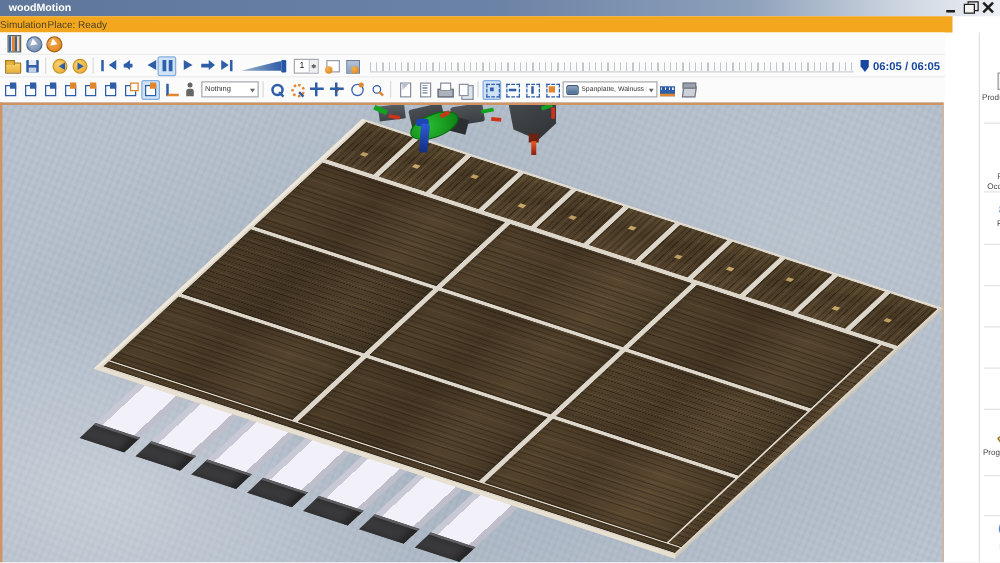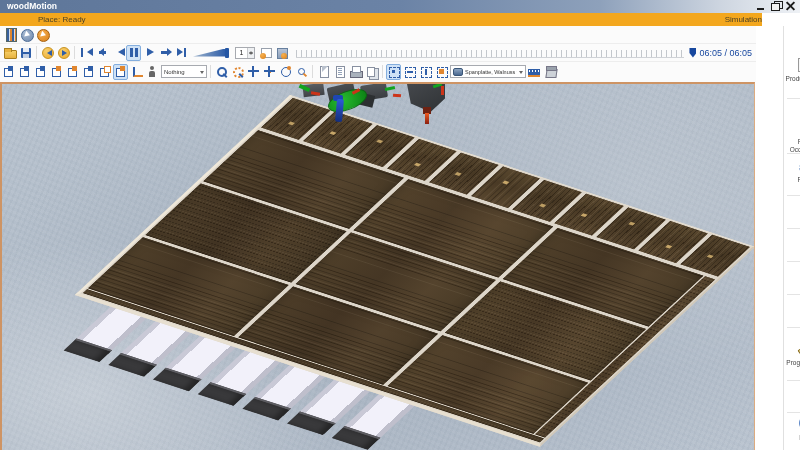--- a/index.html
+++ b/index.html
@@ -17,21 +17,21 @@
   .wc-min::before{left:3px;bottom:2px;width:7px;height:2px;background:#1d1d1d;}
   .wc-res::before{left:2px;bottom:1px;width:7px;height:6px;border:1px solid #1d1d1d;background:#f4f4f4;z-index:1;}
   .wc-res::after{left:5px;top:0;width:7px;height:6px;border:1px solid #1d1d1d;}
   .wc-cls::before{left:1px;top:4px;width:11px;height:2px;background:#1d1d1d;transform:rotate(45deg);}
   .wc-cls::after{left:1px;top:4px;width:11px;height:2px;background:#1d1d1d;transform:rotate(-45deg);}
 
   
   .statusbar{position:absolute;top:13px;left:0;width:762px;height:13px;background:var(--accent,#F3A71E);
     font-size:8px;color:#4c4226;line-height:13px;}
   .st-status{position:absolute;left:38px;top:0;}
-  .st-mode{position:absolute;left:0;right:0;top:0;text-align:right;}
+  .st-mode{position:absolute;left:0;right:0;top:0;text-align:left;}
 
   
   .toolbars{position:absolute;top:26px;left:0;width:756px;height:56px;background:#fbfbfb;}
   .trow{display:flex;align-items:center;}
   .trow1{height:18px;padding-left:3px;gap:3px;border-bottom:1px solid #ededed;}
   .trow2{height:18px;padding-left:2px;gap:1px;border-bottom:1px solid #ededed;}
   .trow3{height:19px;padding-left:1px;gap:1px;}
   .tgroup{display:flex;align-items:center;gap:1px;}
   .tbtn{width:15px;height:16px;display:flex;align-items:center;justify-content:center;
         border:1px solid transparent;border-radius:2px;cursor:pointer;flex:0 0 auto;}
@@ -147,21 +147,21 @@
   .dd .caret{width:0;height:0;border:2.5px solid transparent;border-top:3.5px solid #666;margin-top:3px;}
   .dd-nothing{width:46px;}
   .dd-material{width:76px;font-size:5.5px;}
   .dd-label{flex:1;white-space:nowrap;overflow:hidden;}
   .mat-chip{width:10px;height:8px;border-radius:2px;background:linear-gradient(#8fa6c2,#4a6890);border:1px solid #3a5678;flex:0 0 auto;}
   .timeline{flex:1;height:8px;margin:2px 4px 0 6px;align-self:center;
      background:repeating-linear-gradient(90deg,#c3c7cc 0 1px,transparent 1px 5px);
      border-bottom:1px solid #cfd2d6;cursor:pointer;}
   .tmarker{width:7px;height:10px;background:var(--timeblue,#17479E);
      clip-path:polygon(0 0,100% 0,100% 55%,50% 100%,0 55%);margin-right:2px;flex:0 0 auto;cursor:grab;}
-  .ttime{font-size:9px;font-weight:normal;color:var(--timeblue,#17479E);white-space:nowrap;margin-right:4px;}
+  .ttime{font-size:9px;font-weight:bold;color:var(--timeblue,#17479E);white-space:nowrap;margin-right:4px;}
 
   
   .viewport{position:absolute;top:82px;left:0;width:755px;height:368px;overflow:hidden;
      border-top:2px solid var(--vborder,#CE9464);border-left:2px solid var(--vborder,#CE9464);
      border-right:1px solid #dcab80;background:var(--floor,#B4BFCA);cursor:crosshair;}
   .floor{position:absolute;inset:0;
     background:
       radial-gradient(420px 260px at 12% 85%, rgba(255,255,255,.30), transparent 60%),
       radial-gradient(500px 300px at 85% 30%, rgba(255,255,255,.18), transparent 60%),
       radial-gradient(600px 400px at 55% 60%, rgba(135,150,168,.28), transparent 70%),

